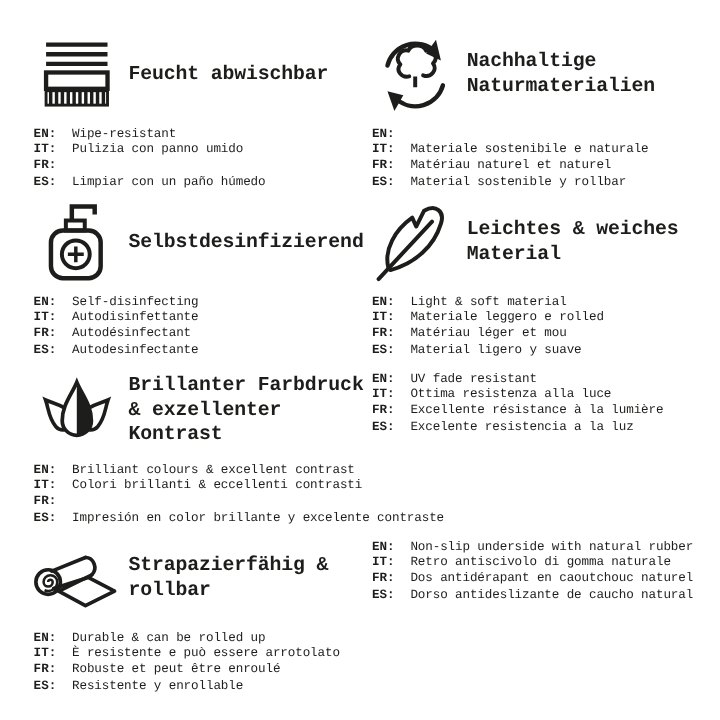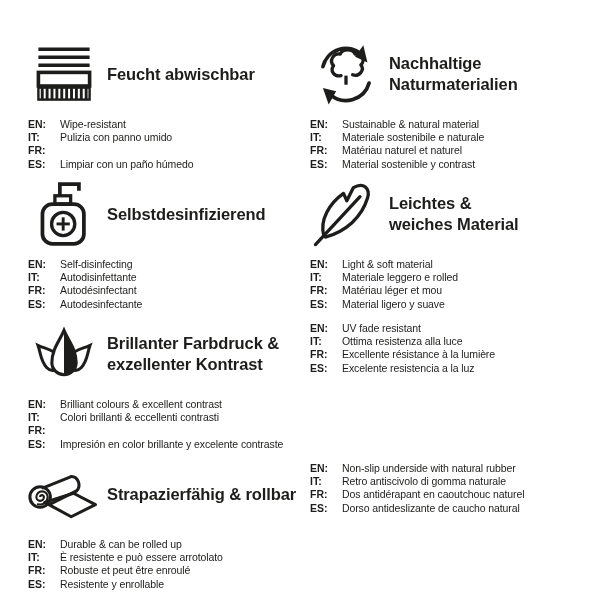--- a/index.html
+++ b/index.html
@@ -3,24 +3,25 @@
 <meta charset="utf-8">
 <style>
   html,body{margin:0;padding:0;}
   body{
     width:600px;height:600px;background:#ffffff;color:#1d1d1b;
     font-family:"Liberation Sans","DejaVu Sans",sans-serif;
     overflow:hidden;
   }
   .sheet{
     box-sizing:border-box;width:532px;height:600px;
-    padding:36px 10px 0 28px;
+    padding:24px 10px 0 28px;
     display:grid;
     grid-template-columns:282px 1fr;
     grid-auto-rows:140px;
+    font-family:Liberation Mono, monospace;
   }
   .feature{overflow:visible;}
   .feature-header{
     display:flex;align-items:center;gap:7px;height:76px;margin-bottom:4px;
   }
   .icon-box{
     width:72px;min-width:72px;height:76px;
     display:flex;align-items:center;justify-content:center;
   }
   .title{
@@ -94,33 +95,32 @@
           <polygon class="fl" points="12,57 28,61 19,77"></polygon>
           <path class="st" d="M34,42 C26,44 20,36 25,30 C19,24 25,14 33,16 C36,9 48,9 51,16 C59,14 64,23 58,29 C63,35 56,44 48,41" stroke-width="4" stroke-linejoin="round" stroke-linecap="round"></path>
           <line class="st" x1="40" y1="42" x2="40" y2="53" stroke-width="4"></line>
         </svg>
       </div>
       <h2 class="title">Nachhaltige Naturmaterialien</h2>
     </div>
     <div class="translations">
       <div class="t-row">
           <span class="t-label">EN:</span>
-          <span class="t-text">Sustainable &amp; natural material</span>
         </div>
       <div class="t-row">
           <span class="t-label">IT:</span>
           <span class="t-text">Materiale sostenibile e naturale</span>
         </div>
       <div class="t-row">
           <span class="t-label">FR:</span>
           <span class="t-text">Matériau naturel et naturel</span>
         </div>
       <div class="t-row">
           <span class="t-label">ES:</span>
-          <span class="t-text">Material sostenible y contrast</span>
+          <span class="t-text">Material sostenible y rollbar</span>
         </div>
     </div>
   </section>
 
   <section class="feature">
     <div class="feature-header">
       <div class="icon-box">
         <svg width="58" height="72" viewBox="0 0 70 86">
           <path class="st" d="M30,21 V7 H53 V15" stroke-width="4.5"></path>
           <rect class="st" x="24" y="21" width="19" height="10" stroke-width="4"></rect>

